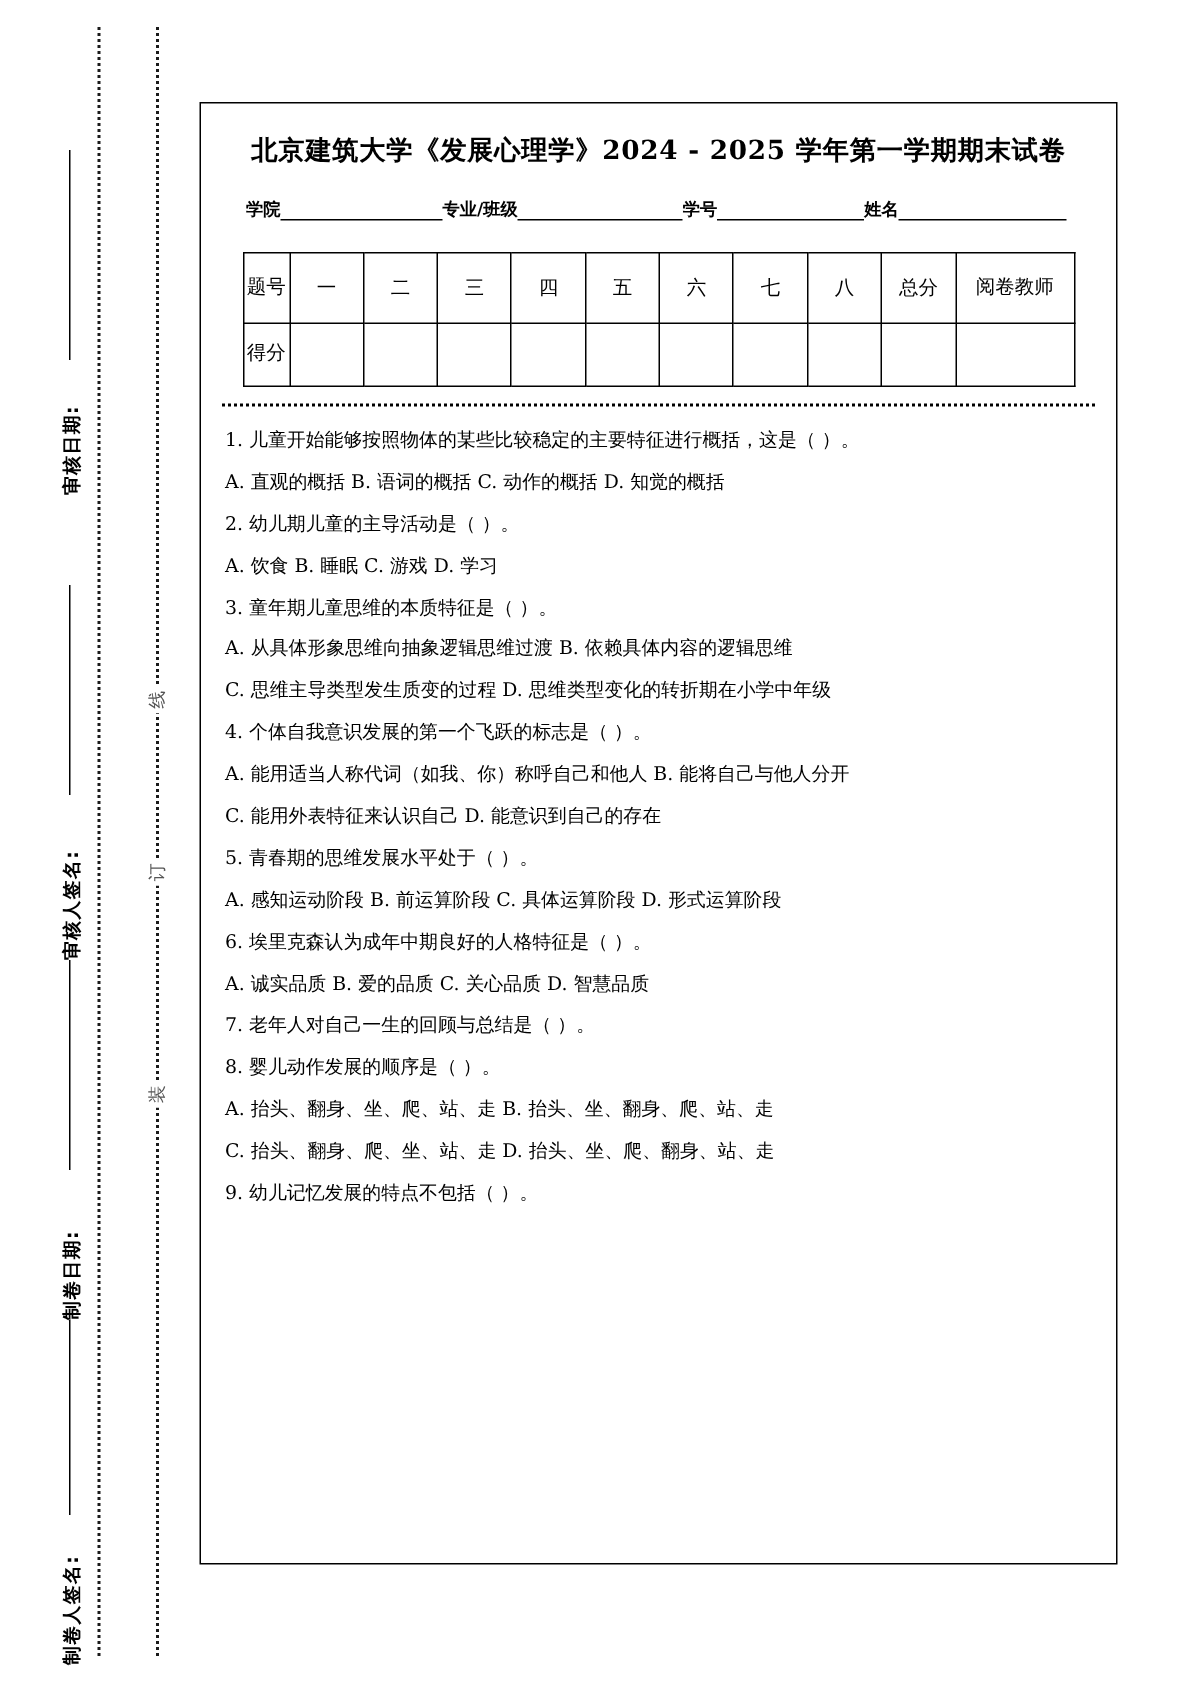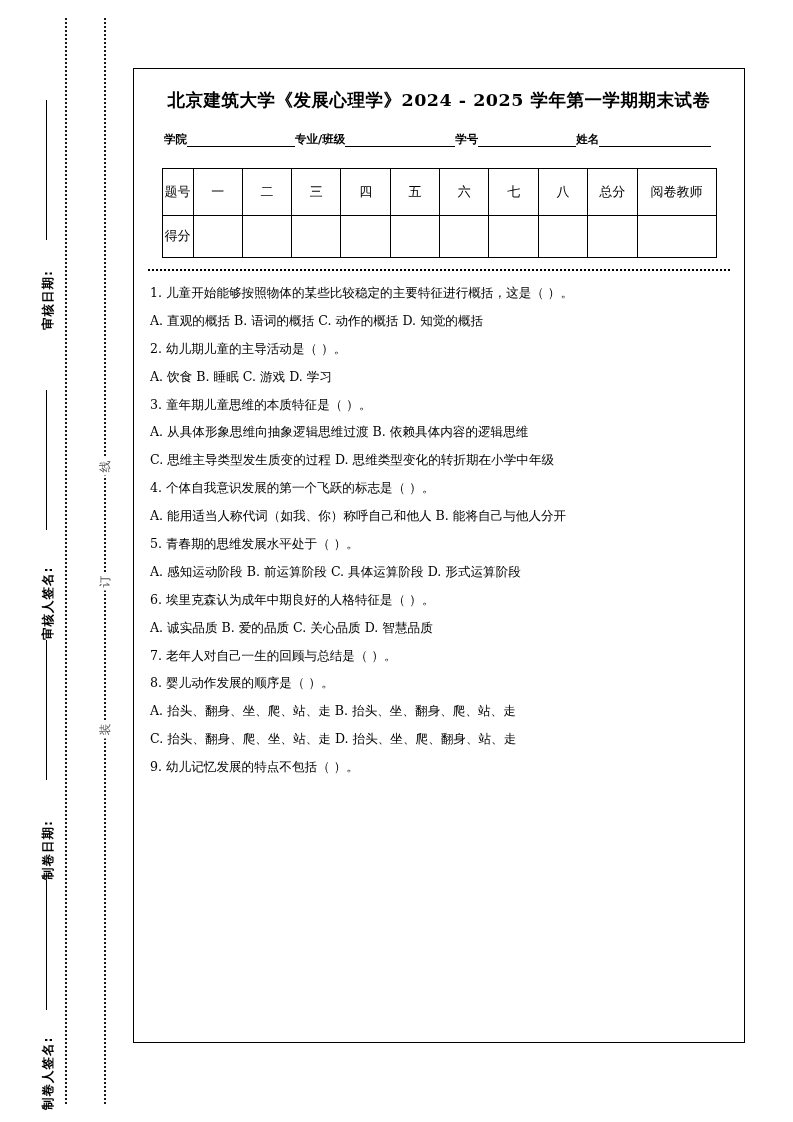--- a/index.html
+++ b/index.html
@@ -254,20 +254,21 @@
 
     <div class="q-stem">2. 幼儿期儿童的主导活动是（  ）。</div>
     <div class="q-opts">A. 饮食   B. 睡眠   C. 游戏   D. 学习</div>
 
     <div class="q-stem">3. 童年期儿童思维的本质特征是（  ）。</div>
     <div class="q-opts">A. 从具体形象思维向抽象逻辑思维过渡   B. 依赖具体内容的逻辑思维</div>
     <div class="q-opts">C. 思维主导类型发生质变的过程   D. 思维类型变化的转折期在小学中年级</div>
 
     <div class="q-stem">4. 个体自我意识发展的第一个飞跃的标志是（  ）。</div>
     <div class="q-opts">A. 能用适当人称代词（如我、你）称呼自己和他人   B. 能将自己与他人分开</div>
+    <div class="q-opts">C. 能用外表特征来认识自己   D. 能意识到自己的存在</div>
 
     <div class="q-stem">5. 青春期的思维发展水平处于（  ）。</div>
     <div class="q-opts">A. 感知运动阶段   B. 前运算阶段   C. 具体运算阶段   D. 形式运算阶段</div>
 
     <div class="q-stem">6. 埃里克森认为成年中期良好的人格特征是（  ）。</div>
     <div class="q-opts">A. 诚实品质   B. 爱的品质   C. 关心品质   D. 智慧品质</div>
 
     <div class="q-stem">7. 老年人对自己一生的回顾与总结是（  ）。</div>
 
     <div class="q-stem">8. 婴儿动作发展的顺序是（  ）。</div>

